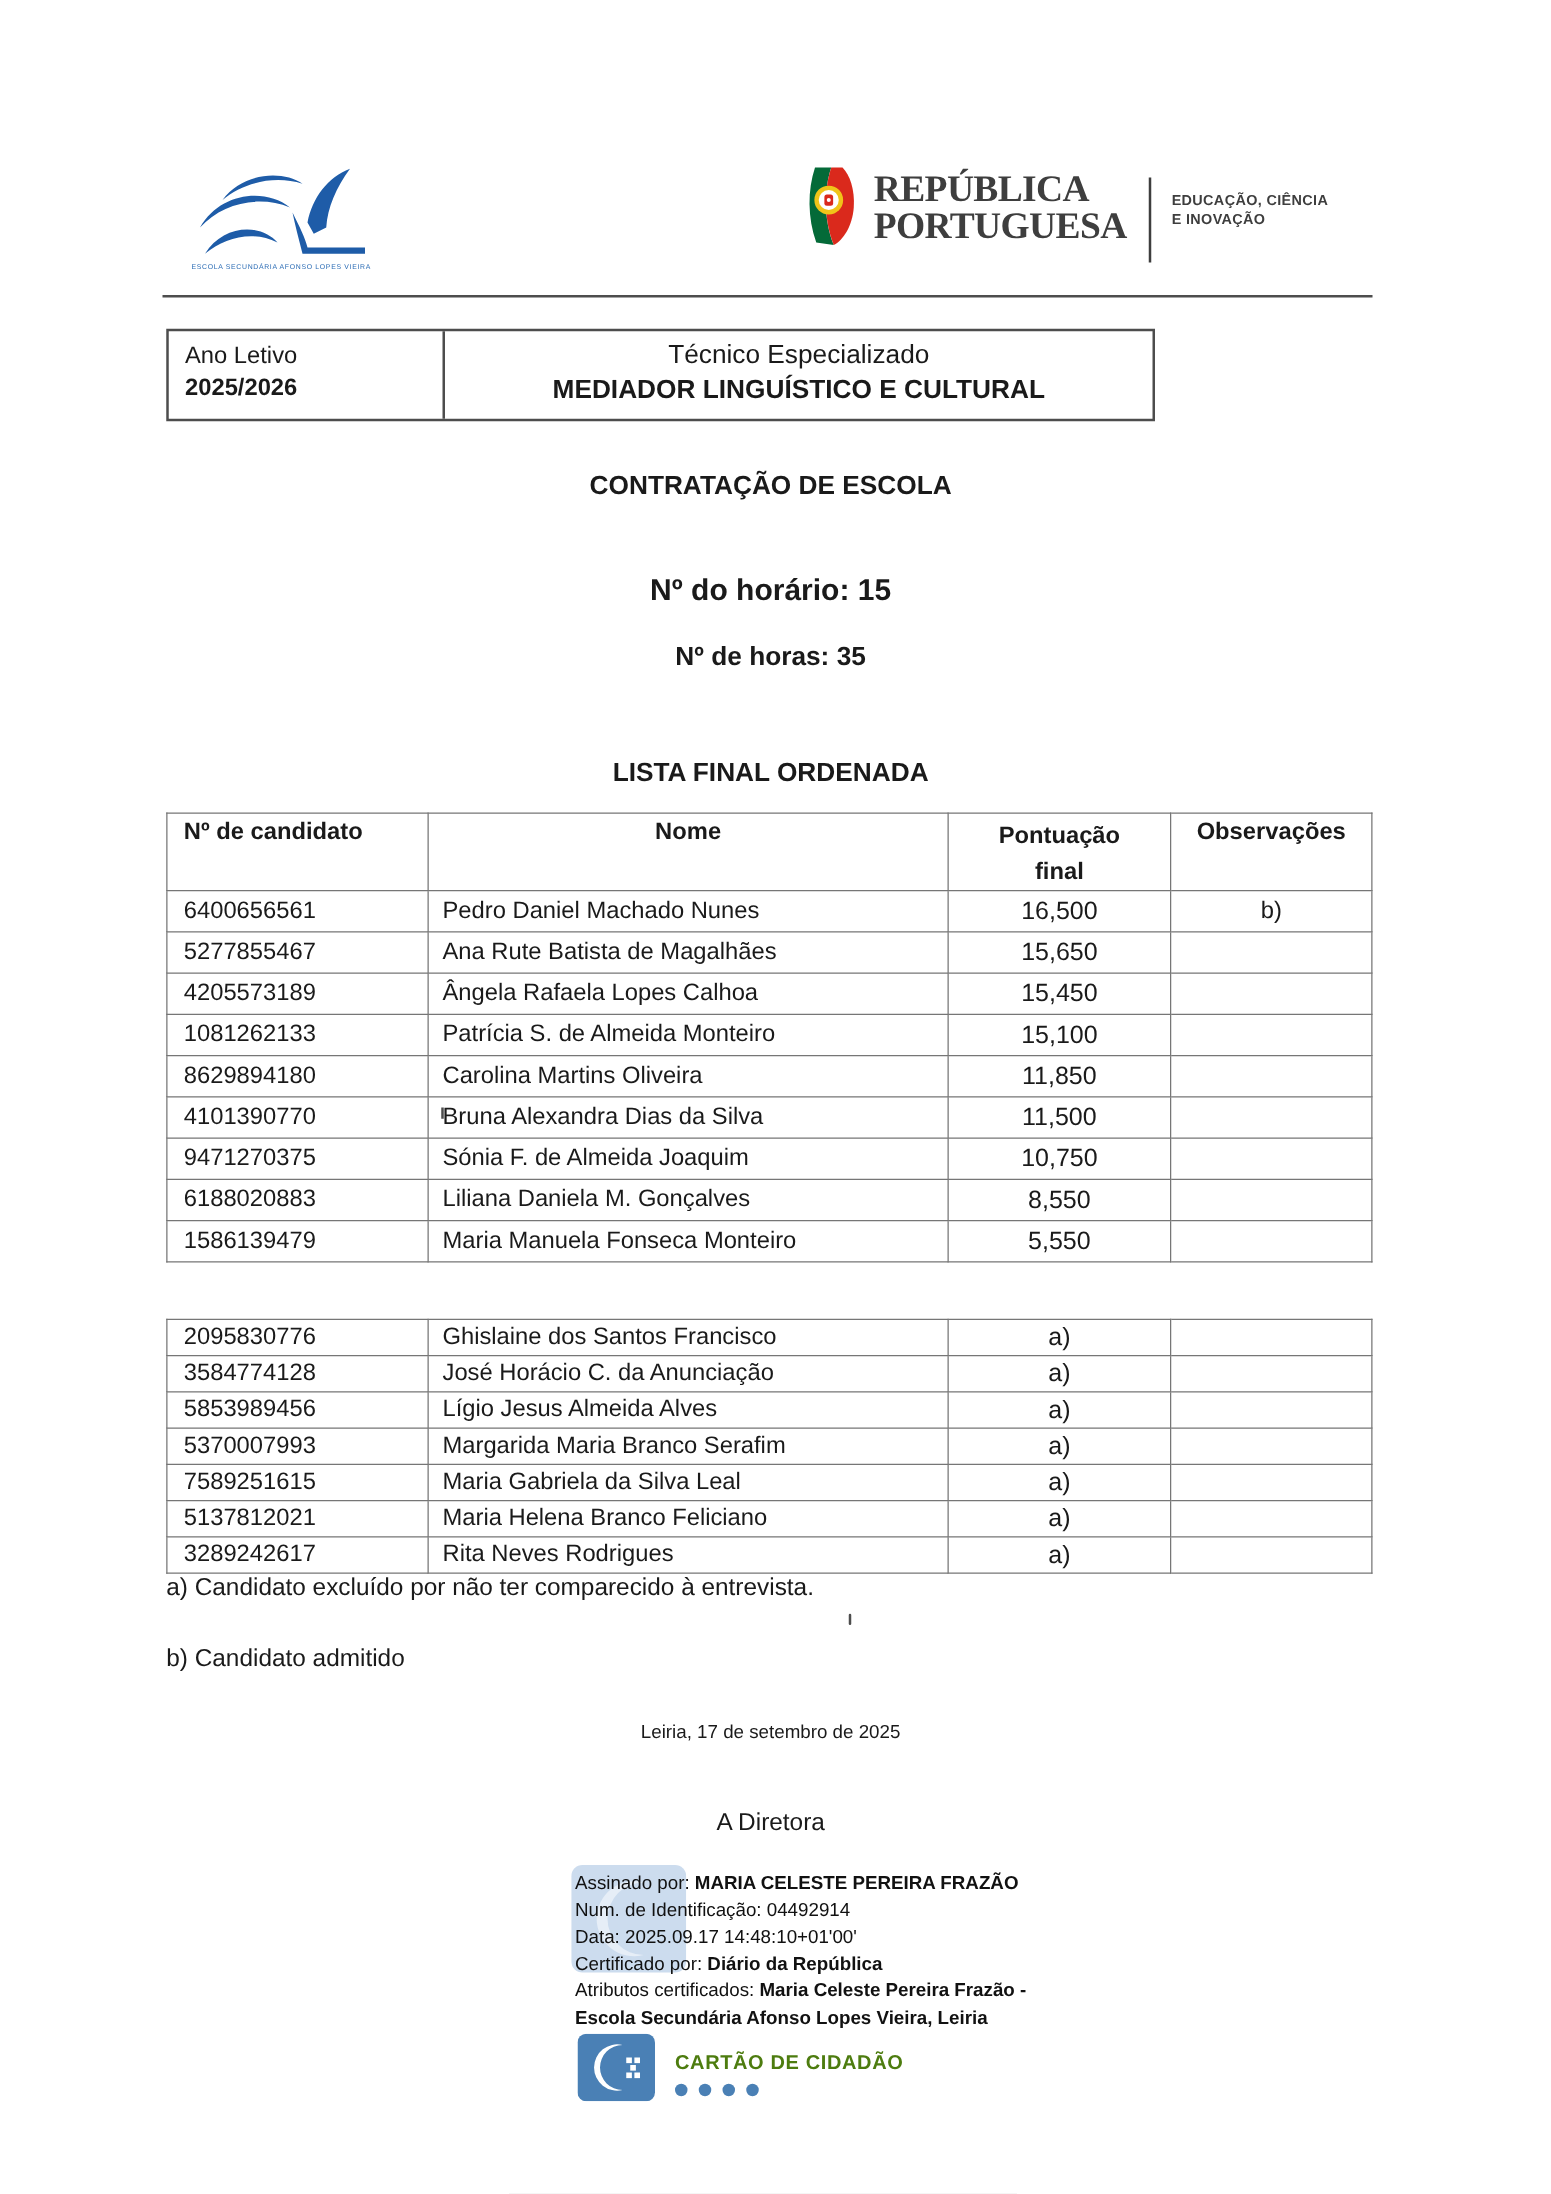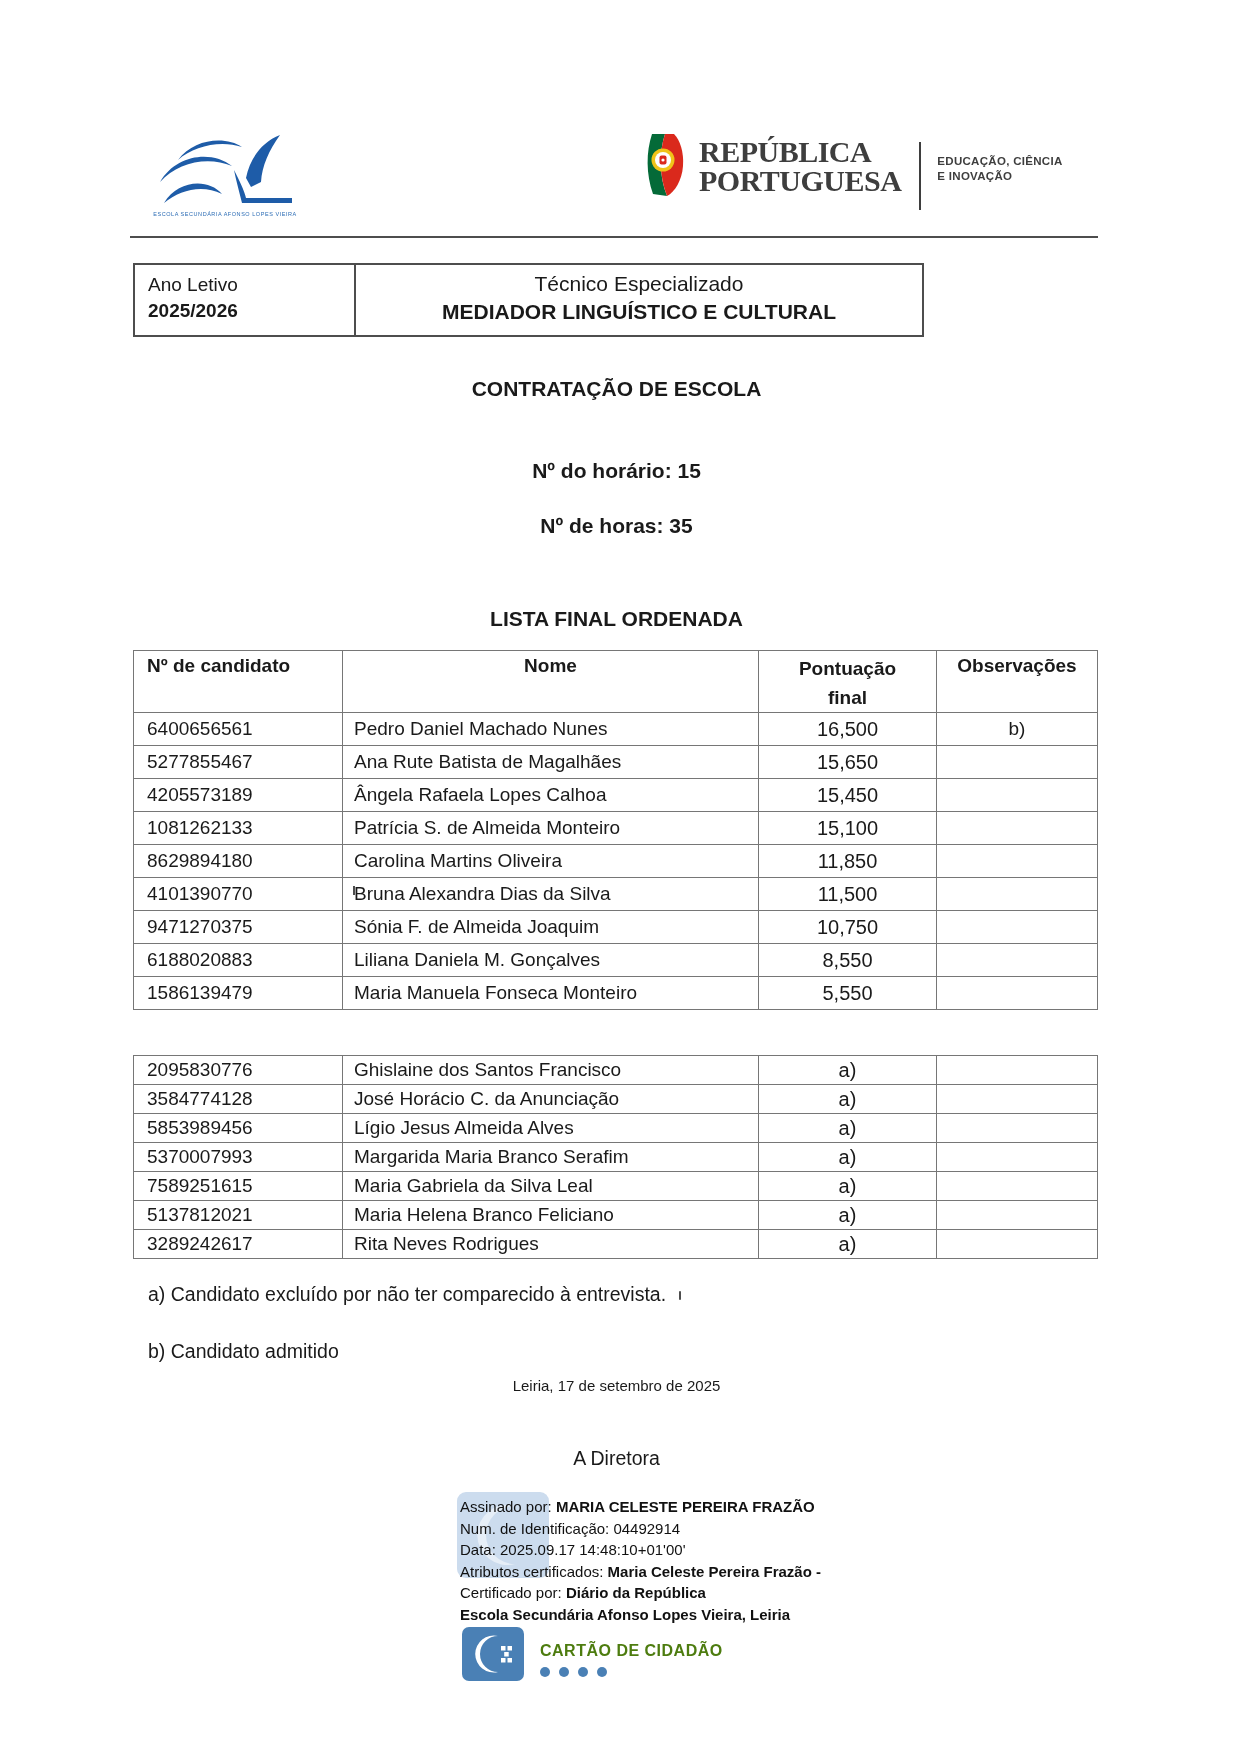--- a/index.html
+++ b/index.html
@@ -50,21 +50,21 @@
   .info-box .cell-position {
     flex:1; display:flex; flex-direction:column; align-items:center;
     justify-content:flex-start; padding-top:5px; line-height:1.35;
   }
   .info-box .position-l1 { font-size:21px; }
   .info-box .position-l2 { font-size:21px; font-weight:bold; }
 
   
   .center-line { position:absolute; left:0; right:8px; text-align:center; font-weight:bold; }
   .title-main   { top:377px; font-size:21px; }
-  .title-horario{ top:459px; font-size:21px; }
+  .title-horario{ top:459px; font-size:24px; }
   .title-horas  { top:514px; font-size:21px; }
   .title-lista  { top:607px; font-size:21px; }
 
   
   table { border-collapse:collapse; table-layout:fixed; position:absolute; left:133px; width:964px; }
   .t1 { top:650px; }
   .t2 { top:1055px;border-radius:16px; }
   th, td { border:1.6px solid #767676; overflow:hidden; }
   col.c1 { width:209px; } col.c2 { width:416px; } col.c3 { width:178px; } col.c4 { width:161px; }
   thead th {
@@ -75,21 +75,21 @@
   thead th .wrap2 { display:inline-block; max-width:104px; line-height:1.5; }
   .t1 tbody tr { height:33px; }
   .t2 tbody tr { height:29px; }
   td { font-size:19px; vertical-align:middle; }
   td.num  { padding-left:13px; }
   td.name { padding-left:11px; }
   td.score{ text-align:center; font-size:20px; }
   td.obs  { text-align:center; font-size:19px; }
 
   
-  .note { position:absolute; left:148px; font-size:19.5px;margin-top:24px; }
+  .note { position:absolute; left:133px; font-size:19.5px; }
   .note-a { top:1259px; }
   .note-b { top:1316px; }
   .place-date { position:absolute; left:0; right:8px; top:1377px; text-align:center; font-size:15px; }
   .signer-title { position:absolute; left:0; right:8px; top:1447px; text-align:center; font-size:19.5px; }
 
   
   .sig-watermark { position:absolute; left:457px; top:1492px; }
   .sig-block {
     position:absolute; left:460px; top:1496px; width:480px;
     font-size:15px; line-height:21.5px; color:#111;
@@ -314,22 +314,22 @@
 
   <svg class="sig-watermark" width="92" height="90" viewBox="0 0 92 90">
     <rect x="0" y="0" width="92" height="86" rx="9" fill="#ccdcee"></rect>
     <path d="M58 14 A30 30 0 1 0 58 72 A23 23 0 1 1 58 14 Z" fill="#e6eef7"></path>
   </svg>
 
   <div class="sig-block">
     <div><span>Assinado por: </span><span class="b">MARIA CELESTE PEREIRA FRAZÃO</span></div>
     <div>Num. de Identificação: 04492914</div>
     <div>Data: 2025.09.17 14:48:10+01'00'</div>
+    <div><span>Certificado por: </span><span class="b">Diário da República</span></div>
     <div><span>Atributos certificados: </span><span class="b">Maria Celeste Pereira Frazão -</span></div>
-    <div><span>Certificado por: </span><span class="b">Diário da República</span></div>
     <div class="b">Escola Secundária Afonso Lopes Vieira, Leiria</div>
   </div>
 
   <div class="cc-logo">
     <svg width="62" height="54" viewBox="0 0 62 54">
       <rect x="0" y="0" width="62" height="54" rx="7" fill="#4a80b5"></rect>
       <path d="M36 9 A18.5 18.5 0 1 0 36 45 A13.5 13.5 0 1 1 36 9 Z" fill="#ffffff"></path>
       <rect x="39" y="19" width="4.5" height="4.5" fill="#ffffff"></rect>
       <rect x="45.5" y="19" width="4.5" height="4.5" fill="#ffffff"></rect>
       <rect x="42.2" y="25" width="4.5" height="4.5" fill="#ffffff"></rect>

